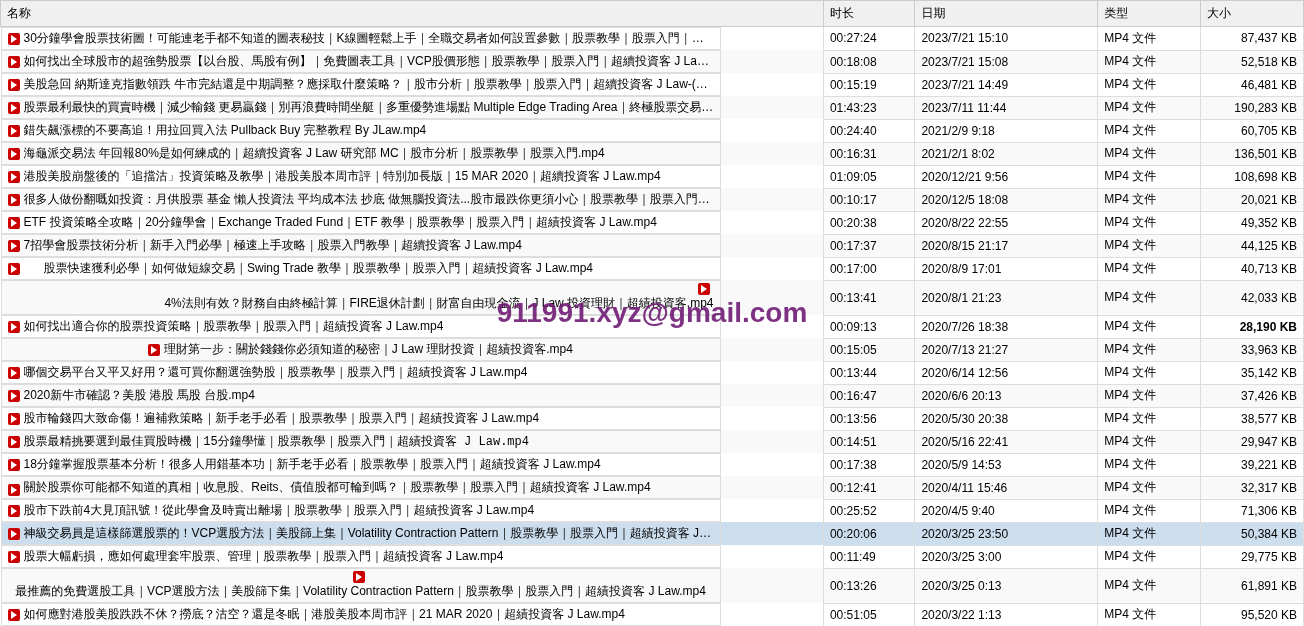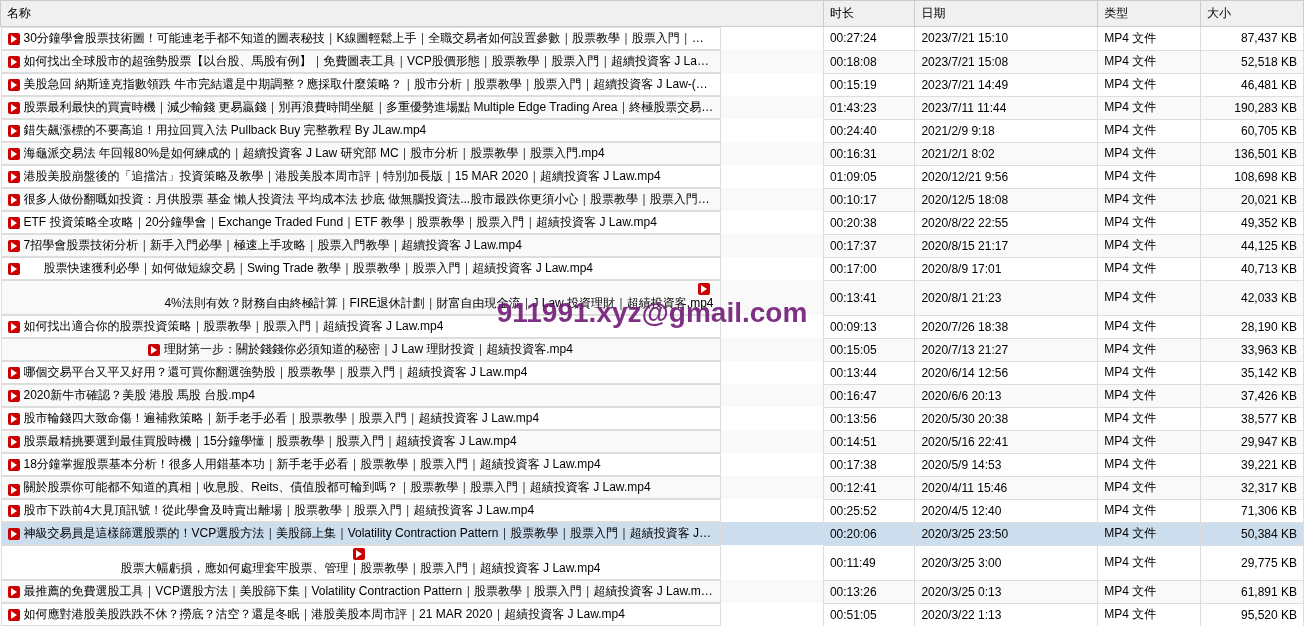--- a/index.html
+++ b/index.html
@@ -230,21 +230,21 @@
           <td class="col-size" style="text-align: right;">42,033 KB</td>
         </tr>
         <tr>
           <td class="col-name name-cell" style="display: flex; align-items: center;">
             <span class="play-icon"></span>
             <span style="overflow: hidden; text-overflow: ellipsis; white-space: nowrap;">如何找出適合你的股票投資策略｜股票教學｜股票入門｜超績投資客 J Law.mp4</span>
           </td>
           <td class="col-duration">00:09:13</td>
           <td class="col-date">2020/7/26 18:38</td>
           <td class="col-type">MP4 文件</td>
-          <td class="col-size" style="text-align: right;">28,190 KB</td>
+          <td class="col-size" style="text-align: right; font-weight: bold;">28,190 KB</td>
         </tr>
         <tr>
           <td class="col-name name-cell" style="display: flex; align-items: center; justify-content: center;">
             <span class="play-icon"></span>
             <span style="overflow: hidden; text-overflow: ellipsis; white-space: nowrap;">理財第一步：關於錢錢你必須知道的秘密｜J Law 理財投資｜超績投資客.mp4</span>
           </td>
           <td class="col-duration">00:15:05</td>
           <td class="col-date">2020/7/13 21:27</td>
           <td class="col-type">MP4 文件</td>
           <td class="col-size" style="text-align: right;">33,963 KB</td>
@@ -275,21 +275,21 @@
             <span style="overflow: hidden; text-overflow: ellipsis; white-space: nowrap;">股市輪錢四大致命傷！遍補救策略｜新手老手必看｜股票教學｜股票入門｜超績投資客 J Law.mp4</span>
           </td>
           <td class="col-duration">00:13:56</td>
           <td class="col-date">2020/5/30 20:38</td>
           <td class="col-type">MP4 文件</td>
           <td class="col-size" style="text-align: right;">38,577 KB</td>
         </tr>
         <tr>
           <td class="col-name name-cell" style="display: flex; align-items: center;">
             <span class="play-icon"></span>
-            <span style="overflow: hidden; text-overflow: ellipsis; white-space: nowrap;">股票最精挑要選到最佳買股時機｜15分鐘學懂｜股票教學｜股票入門｜超績投資客 J Law.mp4</span>
+            <span style="overflow: hidden; text-overflow: ellipsis; white-space: nowrap; font-family: Liberation Mono, monospace;">股票最精挑要選到最佳買股時機｜15分鐘學懂｜股票教學｜股票入門｜超績投資客 J Law.mp4</span>
           </td>
           <td class="col-duration">00:14:51</td>
           <td class="col-date">2020/5/16 22:41</td>
           <td class="col-type">MP4 文件</td>
           <td class="col-size" style="text-align: right;">29,947 KB</td>
         </tr>
         <tr>
           <td class="col-name name-cell" style="display: flex; align-items: center;">
             <span class="play-icon"></span>
             <span style="overflow: hidden; text-overflow: ellipsis; white-space: nowrap;">18分鐘掌握股票基本分析！很多人用錯基本功｜新手老手必看｜股票教學｜股票入門｜超績投資客 J Law.mp4</span>
@@ -308,46 +308,46 @@
           <td class="col-date">2020/4/11 15:46</td>
           <td class="col-type">MP4 文件</td>
           <td class="col-size" style="text-align: right;">32,317 KB</td>
         </tr>
         <tr>
           <td class="col-name name-cell" style="display: flex; align-items: center;">
             <span class="play-icon"></span>
             <span style="overflow: hidden; text-overflow: ellipsis; white-space: nowrap;">股市下跌前4大見頂訊號！從此學會及時賣出離場｜股票教學｜股票入門｜超績投資客 J Law.mp4</span>
           </td>
           <td class="col-duration">00:25:52</td>
-          <td class="col-date">2020/4/5 12:40</td>
+          <td class="col-date">2020/4/5 9:40</td>
           <td class="col-type">MP4 文件</td>
           <td class="col-size" style="text-align: right;">71,306 KB</td>
         </tr>
         <tr class="selected">
           <td class="col-name name-cell" style="display: flex; align-items: center;">
             <span class="play-icon"></span>
             <span style="overflow: hidden; text-overflow: ellipsis; white-space: nowrap;">神級交易員是這樣篩選股票的！VCP選股方法｜美股篩上集｜Volatility Contraction Pattern｜股票教學｜股票入門｜超績投資客 J Law.mp4</span>
           </td>
           <td class="col-duration">00:20:06</td>
           <td class="col-date">2020/3/25 23:50</td>
           <td class="col-type">MP4 文件</td>
           <td class="col-size" style="text-align: right;">50,384 KB</td>
         </tr>
         <tr>
-          <td class="col-name name-cell" style="display: flex; align-items: center; flex-direction: column;">
+          <td class="col-name name-cell" style="display: flex; align-items: center;">
             <span class="play-icon"></span>
             <span style="overflow: hidden; text-overflow: ellipsis; white-space: nowrap;">股票大幅虧損，應如何處理套牢股票、管理｜股票教學｜股票入門｜超績投資客 J Law.mp4</span>
           </td>
           <td class="col-duration">00:11:49</td>
           <td class="col-date">2020/3/25 3:00</td>
           <td class="col-type">MP4 文件</td>
           <td class="col-size" style="text-align: right;">29,775 KB</td>
         </tr>
         <tr>
-          <td class="col-name name-cell" style="display: flex; align-items: center;">
+          <td class="col-name name-cell" style="display: flex; align-items: center; flex-direction: column;">
             <span class="play-icon"></span>
             <span style="overflow: hidden; text-overflow: ellipsis; white-space: nowrap;">最推薦的免費選股工具｜VCP選股方法｜美股篩下集｜Volatility Contraction Pattern｜股票教學｜股票入門｜超績投資客 J Law.mp4</span>
           </td>
           <td class="col-duration">00:13:26</td>
           <td class="col-date">2020/3/25 0:13</td>
           <td class="col-type">MP4 文件</td>
           <td class="col-size" style="text-align: right;">61,891 KB</td>
         </tr>
         <tr>
           <td class="col-name name-cell" style="display: flex; align-items: center;">

